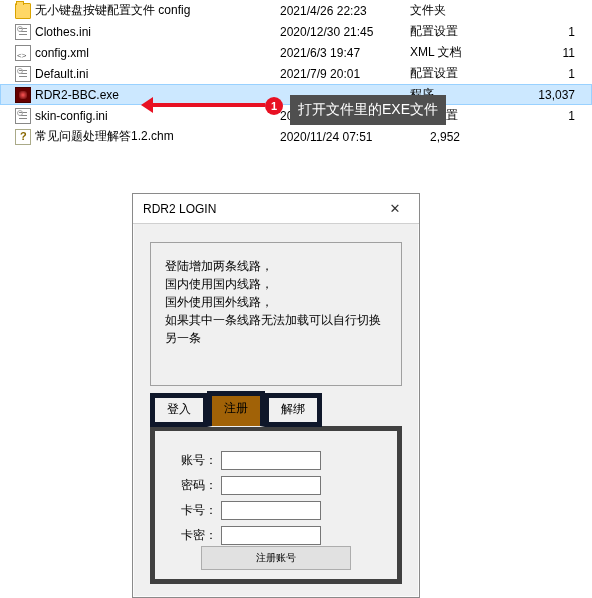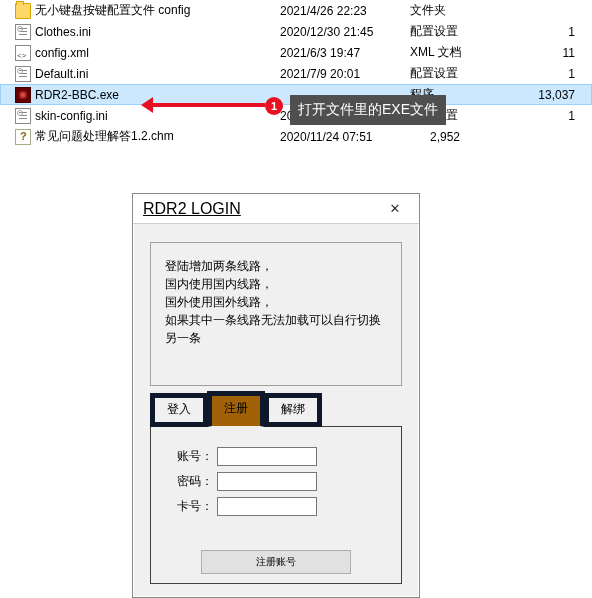--- a/index.html
+++ b/index.html
@@ -37,31 +37,31 @@
   .badge2 { top: 416px; left: 257px; }
 
   .tip { position: absolute; background: #4f4f4f; color: #fff; font-size: 14px; padding: 15px 8px; height: 22px; display: flex; align-items: center; }
   .tip1 { top: 95px; left: 290px; }
   .tip2 { top: 411px; left: 283px; flex-direction: column; height: auto; align-items: flex-start; padding: 4px 10px; line-height: 21px; }
   .tip2 span { display:block; }
 
   
   .win { position: absolute; top: 193px; left: 132px; width: 288px; height: 405px; background: #f0f0f0; border: 1px solid #8a8a8a; box-shadow: 0 0 0 1px rgba(255,255,255,0.7) inset; }
   .titlebar { height: 30px; background: #fff; display: flex; align-items: center; padding: 0 4px 0 10px; border-bottom: 1px solid #d0d0d0; }
-  .titlebar .t { flex: 1; font-size: 16px; text-decoration: underline; }
+  .titlebar .t { flex: 1; font-size: 12px; }
   .closebtn { width: 40px; height: 26px; display: flex; align-items: center; justify-content: center; }
   .closebtn::before { content: "✕"; font-size: 13px; color: #333; }
 
   .panel { position: absolute; top: 48px; left: 17px; right: 17px; height: 144px; border: 1px solid #a0a0a0; background: #f0f0f0; padding: 14px 14px; font-size: 12px; line-height: 18px; }
 
   .tabset { position: absolute; top: 198px; left: 17px; right: 17px; bottom: 22px; }
   .tabs { display: flex; position: relative; top: 1px; z-index: 2; }
   .tab { padding: 3px 12px 4px; border: 5px solid #0f172a; background: #f0f0f0; font-size: 12px; margin-right: -1px; cursor: default; }
   .tab.active { background: #a16207; border-bottom: 1px solid #f0f0f0; position: relative; top: 0; padding-top:4px; padding-bottom:5px; margin-top:-2px; }
-  .tabpage { border: 1px solid #404040; height: 158px; padding: 20px 16px 12px; position: relative; }
+  .tabpage { border: 5px solid #404040; height: 158px; padding: 20px 16px 12px; position: relative; }
 
   .form-row { display: flex; align-items: center; margin-bottom: 6px; }
   .form-row label { width: 46px; text-align: right; margin-right: 4px; font-size: 12px; }
   .form-row input { width: 100px; height: 19px; border: 1px solid #767676; background: #fff; font-size: 12px; padding: 0 3px; }
 
   .regbtn { position: absolute; bottom: 9px; left: 50%; transform: translateX(-50%); width: 150px; height: 24px; background: #e1e1e1; border: 1px solid #adadad; font-size: 10px; display: flex; align-items: center; justify-content: center; }
 </style>
 </head>
 <body>
 
@@ -165,16 +165,20 @@
         <input type="text" style="">
       </div>
       <div class="form-row">
         <label>密码：</label>
         <input type="text" style="">
       </div>
       <div class="form-row">
         <label>卡号：</label>
         <input type="text" style="">
       </div>
+      <div class="form-row">
+        <label>卡密：</label>
+        <input type="text" style="">
+      </div>
       <div class="regbtn">注册账号</div>
     </div>
   </div>
 </div>
 
 </body></html>

